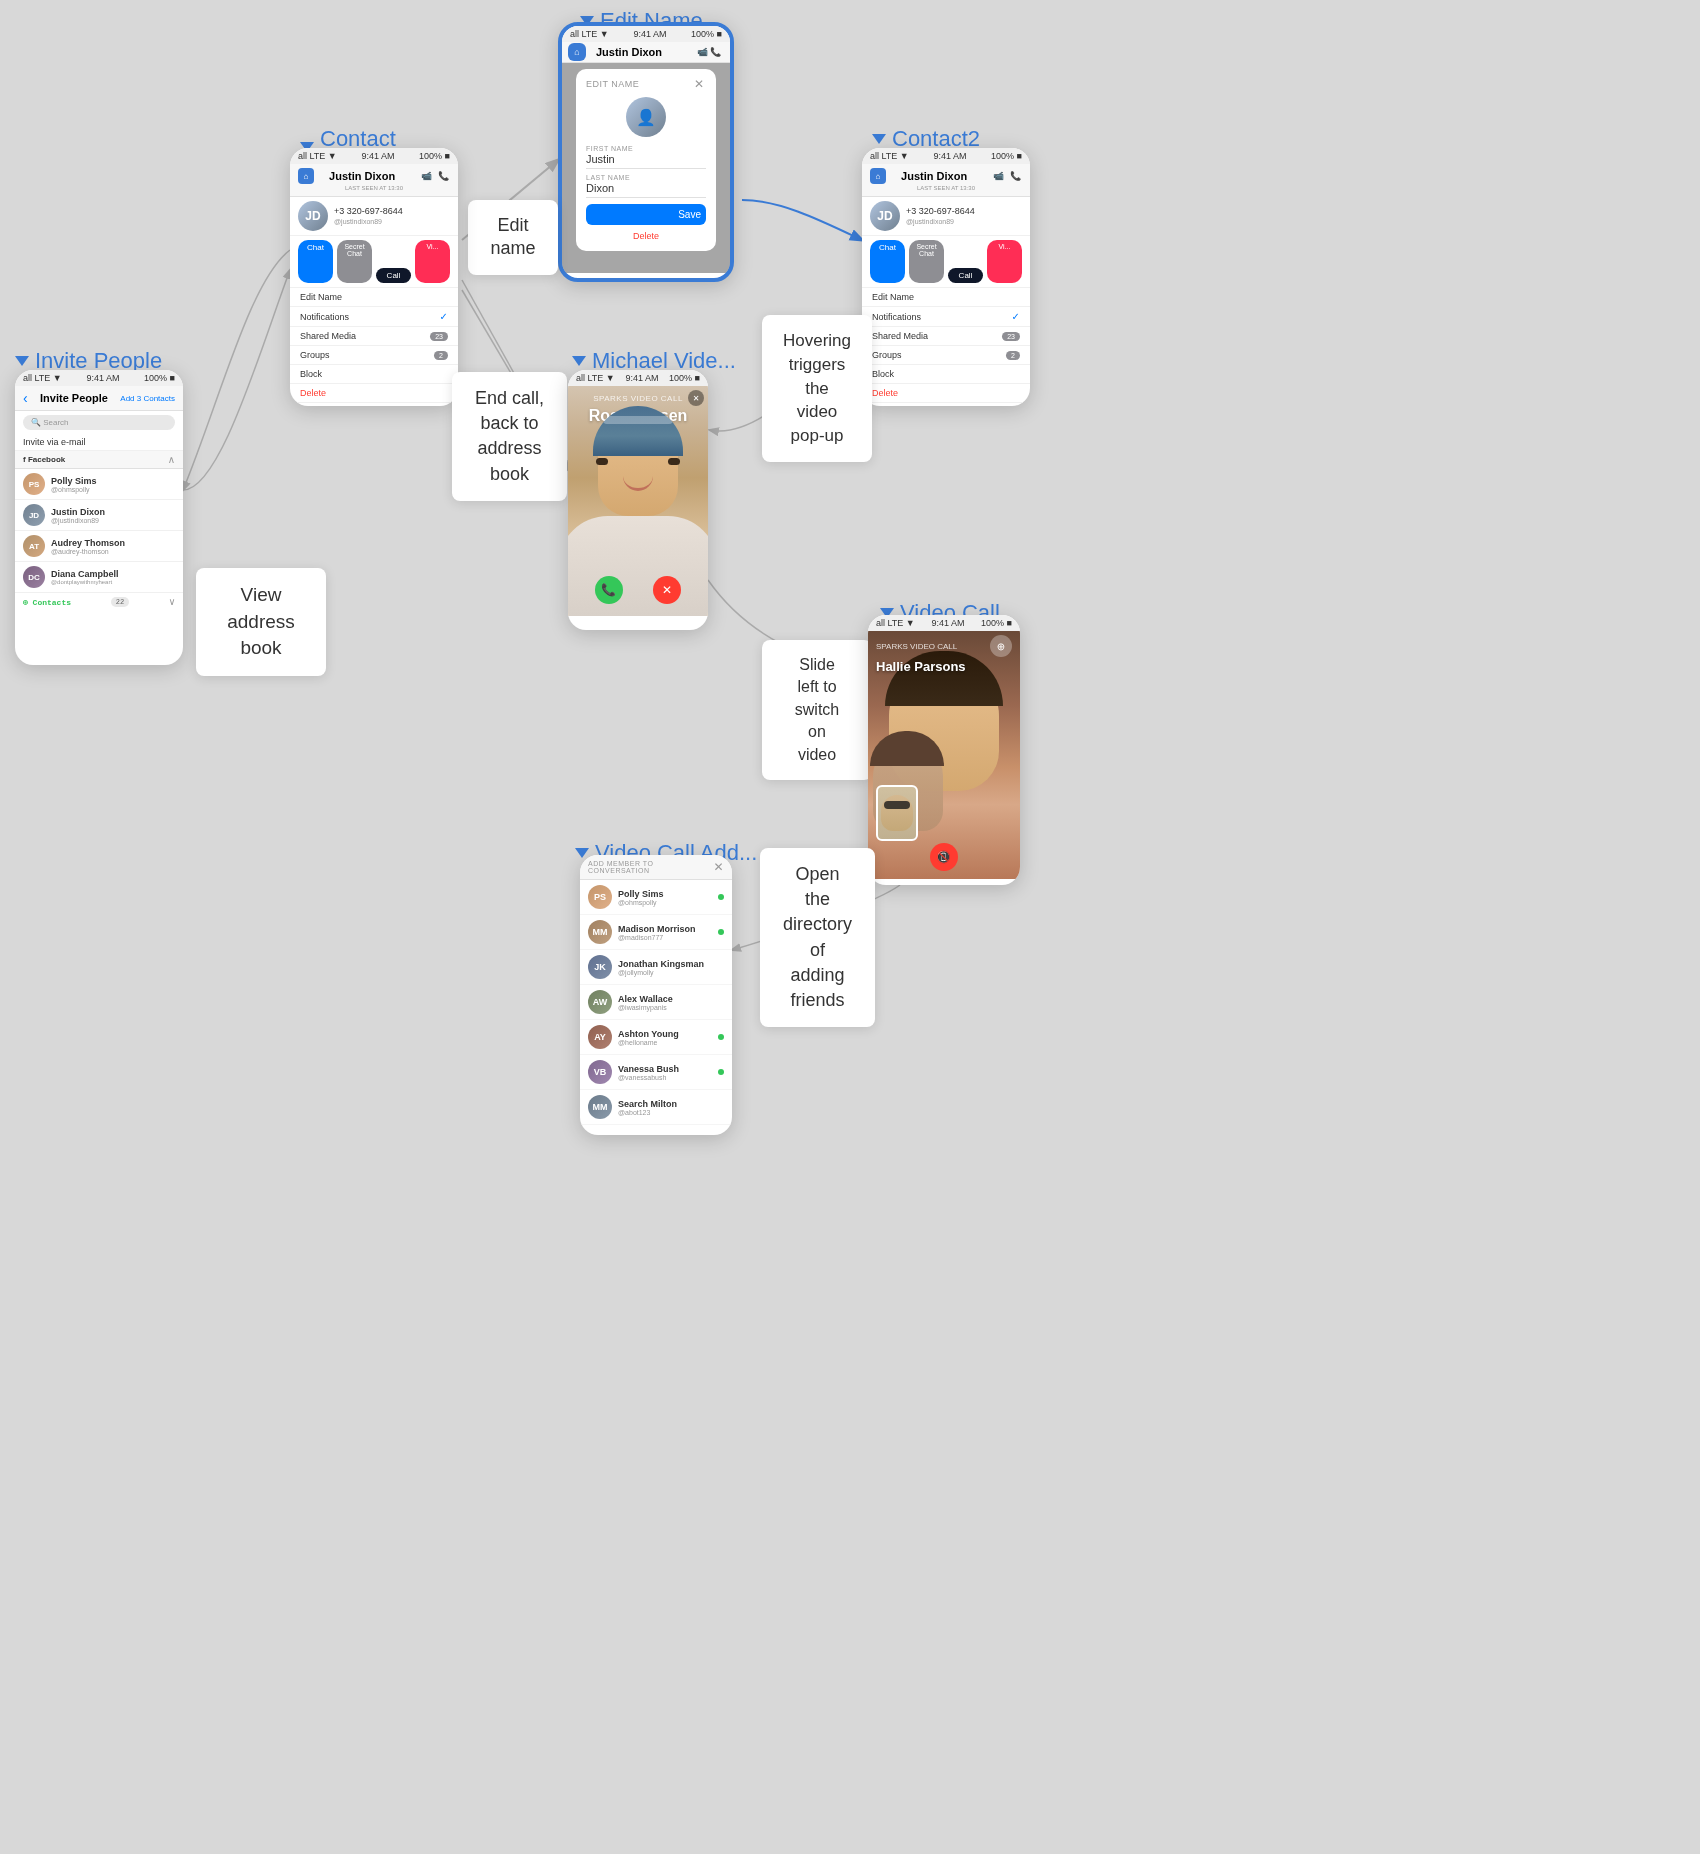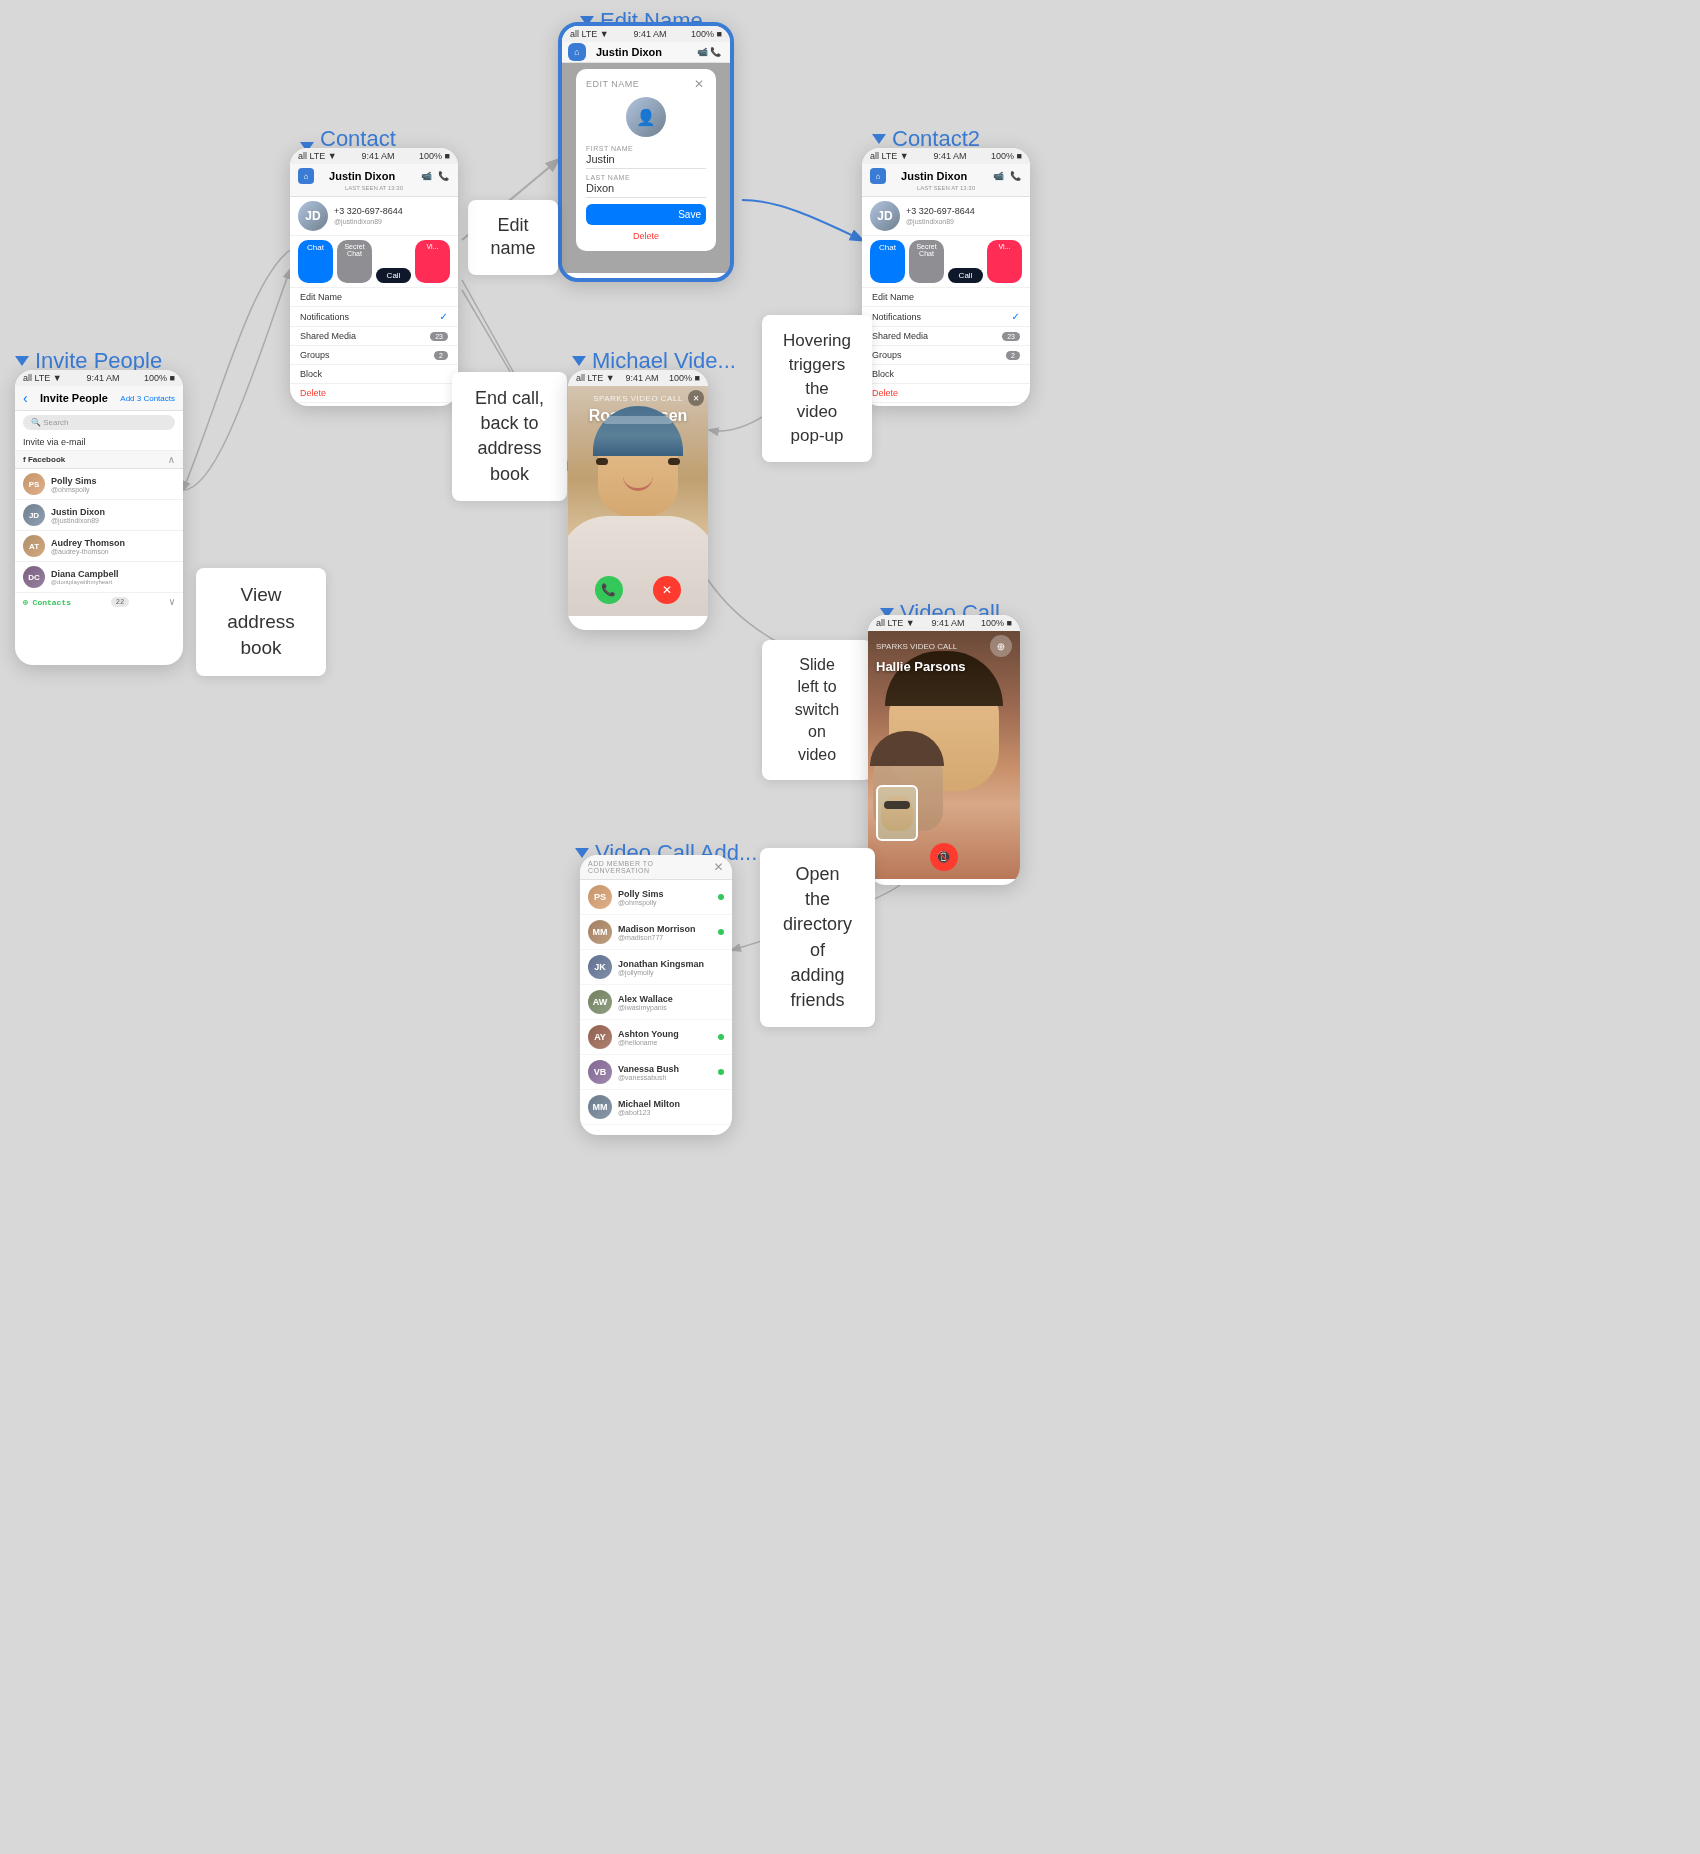--- a/index.html
+++ b/index.html
@@ -827,17 +827,17 @@
     <div>
       <div class="add-member-name">Vanessa Bush</div>
       <div class="add-member-handle">@vanessabush</div>
     </div>
     <div class="online-dot"></div>
   </div>
 
   <div class="add-member-item">
     <div class="add-member-avatar" style="background:linear-gradient(135deg,#6a7a8a,#8a9aaa);">MM</div>
     <div>
-      <div class="add-member-name">Michael Milton</div>
+      <div class="add-member-name">Search Milton</div>
       <div class="add-member-handle">@abot123</div>
     </div>
   </div>
 </div>
 
 </body></html>

